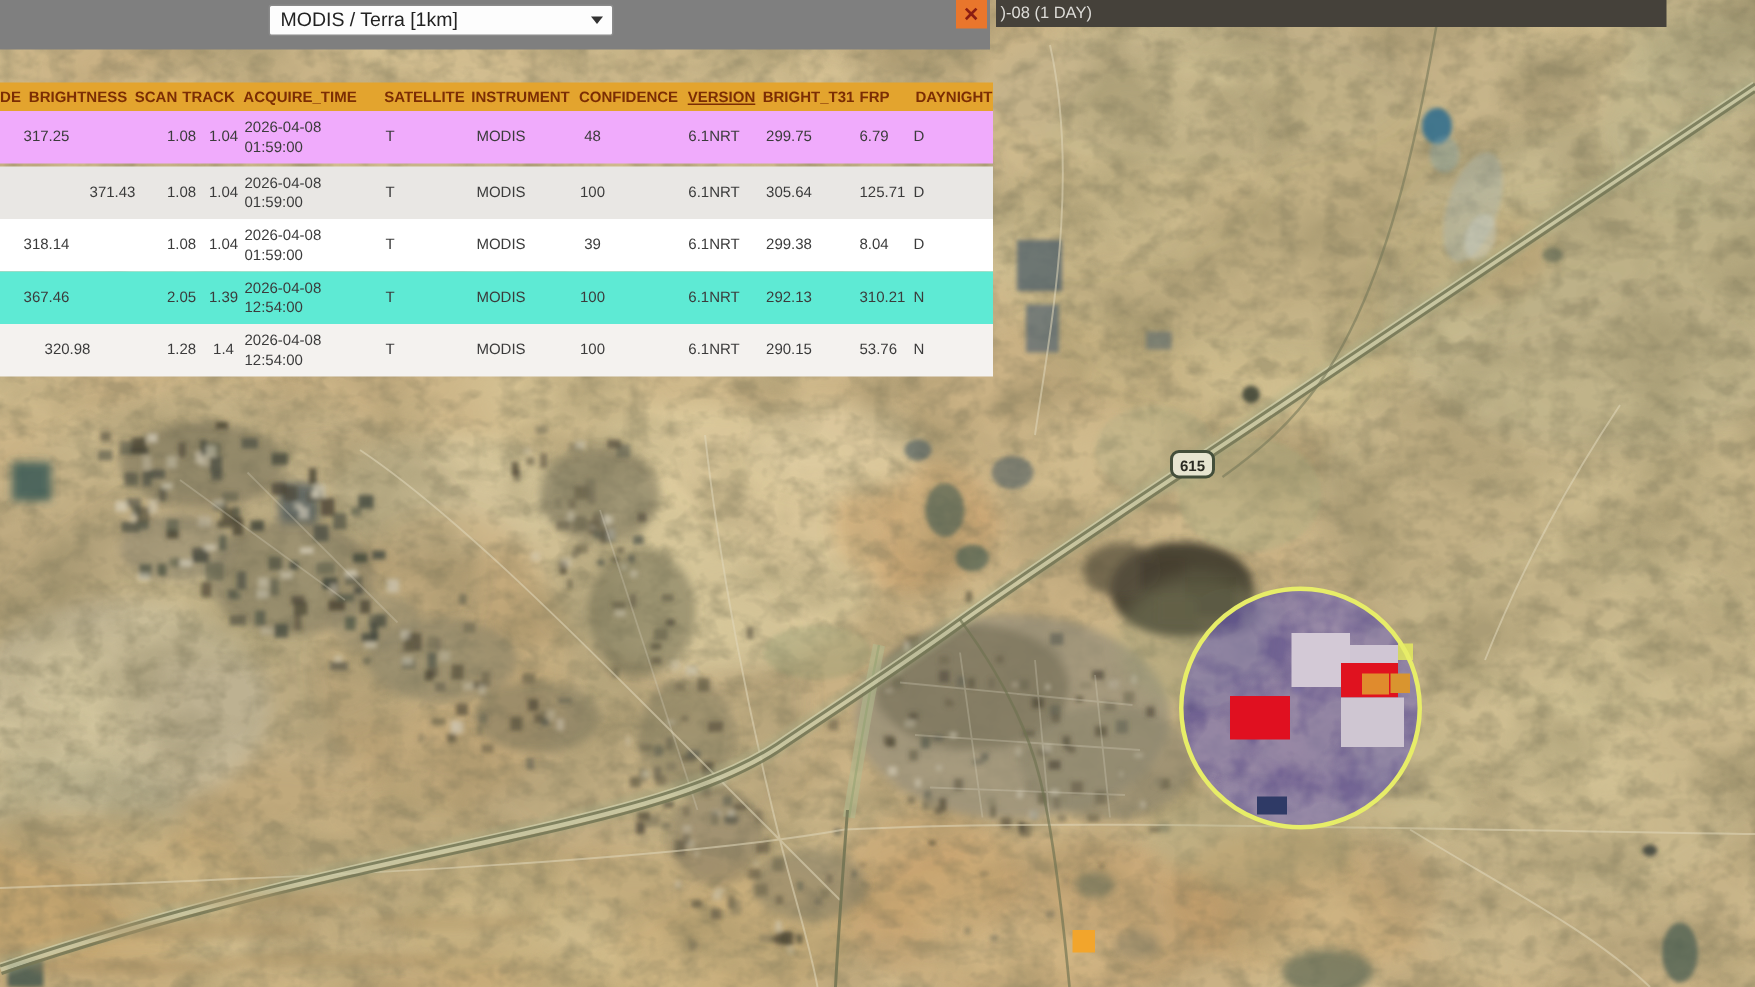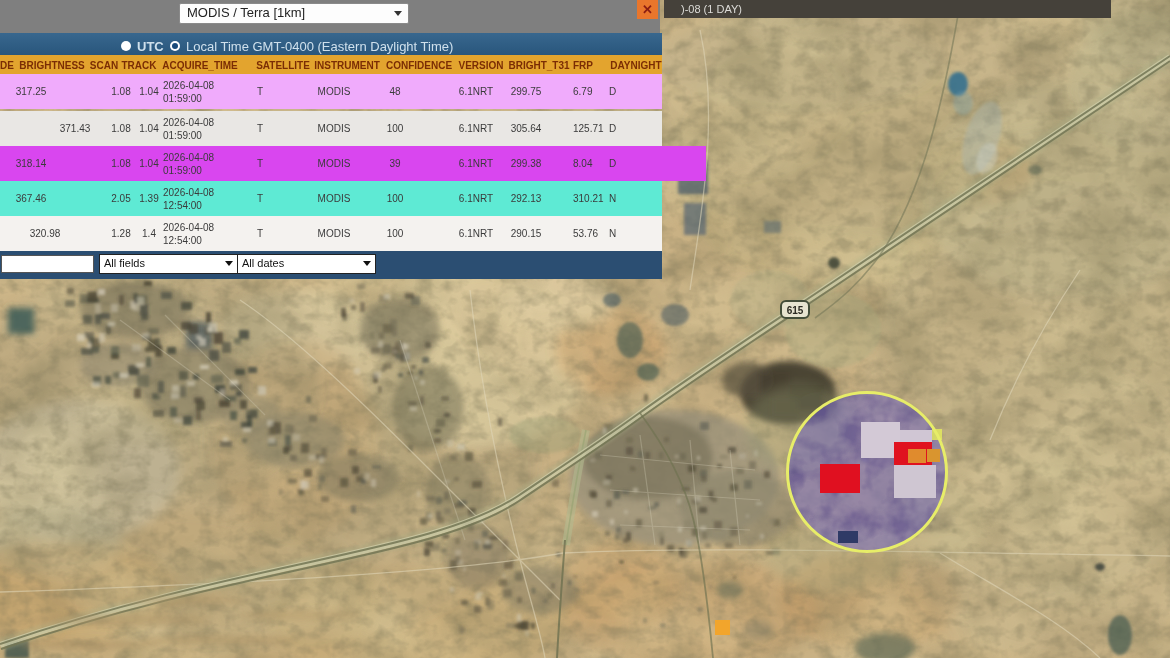--- a/index.html
+++ b/index.html
@@ -17,21 +17,21 @@
   .ohead{position:absolute;left:0;top:55px;width:662px;height:21px;background:#e3a42e;color:#7b2d04;font-size:10px;font-weight:bold;}
   .ohead span{position:absolute;top:5px;transform:translateX(-50%);white-space:nowrap;}
   .trow{position:absolute;left:0;width:662px;height:35px;font-size:10px;color:#3b3b3b;}
   .trow span{position:absolute;top:12px;transform:translateX(-50%);white-space:nowrap;}
   .trow .lft{transform:none;}
   .trow .acq{transform:none;top:5px;line-height:13px;}
   .filterbar{position:absolute;left:0;top:251px;width:662px;height:28px;background:#2b4e72;}
   .finput{position:absolute;left:1px;top:4px;width:91px;height:16px;background:#fff;border:1px solid #555;}
   .fsel{position:absolute;top:3px;height:18px;background:#fff;border:1px solid #222;font-size:11px;color:#111;line-height:17px;padding-left:4px;}
   .fsel .arr{position:absolute;right:4px;top:6px;width:0;height:0;border-left:4px solid transparent;border-right:4px solid transparent;border-top:5px solid #111;}
-  .darkbar{position:absolute;left:664px;top:0;width:447px;height:18px;background:#45413a;color:#dddcd8;font-size:11px;line-height:18px;padding-left:17px;box-sizing:border-box;filter:blur(0.3px);}
+  .darkbar{position:absolute;left:664px;top:0;width:447px;height:18px;background:#45413a;color:#dddcd8;font-size:11px;line-height:18px;padding-left:3px;box-sizing:border-box;filter:blur(0.3px);}
   .xbtn{position:absolute;left:637px;top:0;width:21px;height:19px;background:#e9762c;color:#8a1d12;font-size:13px;font-weight:bold;text-align:center;line-height:19px;}
 </style>
 </head>
 <body>
 <svg id="map" viewBox="0 0 1170 658" preserveAspectRatio="none">
 <defs>
   <filter id="coarse" x="0" y="0" width="100%" height="100%" color-interpolation-filters="sRGB">
     <feTurbulence type="fractalNoise" baseFrequency="0.014 0.018" numOctaves="4" seed="7" result="t"></feTurbulence>
     <feColorMatrix in="t" type="matrix" values="0 0 0 0 0.47  0 0 0 0 0.44  0 0 0 0 0.31  1.8 1.8 0 0 -1.55"></feColorMatrix>
   </filter>
@@ -598,36 +598,30 @@
   <rect x="781" y="301" width="28" height="17" rx="5" fill="#e6e4d0" stroke="#434e3a" stroke-width="2"></rect>
   <text x="795" y="314" font-size="10" font-weight="bold" fill="#2a2a22" text-anchor="middle" font-family="Liberation Sans,sans-serif">615</text>
 </g>
 
 <rect x="715" y="620" width="15" height="15" fill="#f2a52c"></rect>
 </svg>
 
 <div class="panel">
   <div class="graybar"></div>
   <div class="sel topsel">MODIS / Terra [1km]<div class="arrow"></div></div>
-  <div class="utcrow">
-    <div class="radio" style="left:121px;"></div>
-    <div style="position:absolute;left:137px;top:6px;font-weight:bold;">UTC</div>
-    <div class="radio2" style="left:170px;"></div>
-    <div style="position:absolute;left:186px;top:6px;">Local Time GMT-0400 (Eastern Daylight Time)</div>
-  </div>
   <div class="ohead">
     <span style="left:7px;">DE</span>
     <span style="left:52px;">BRIGHTNESS</span>
     <span style="left:104px;">SCAN</span>
     <span style="left:139px;">TRACK</span>
     <span style="left:200px;">ACQUIRE_TIME</span>
     <span style="left:283px;">SATELLITE</span>
     <span style="left:347px;">INSTRUMENT</span>
     <span style="left:419px;">CONFIDENCE</span>
-    <span style="left:481px;">VERSION</span>
+    <span style="left:481px;text-decoration:underline;">VERSION</span>
     <span style="left:539px;">BRIGHT_T31</span>
     <span style="left:583px;">FRP</span>
     <span style="left:636px;">DAYNIGHT</span>
   </div>
   <div class="trow" style="top:74px;background:#f0abfc;text-decoration:underline;">
     <span style="left:31px;">317.25</span>
       <span style="left:121px;">1.08</span>
       <span style="left:149px;">1.04</span>
     <span class="acq" style="left:163px;">2026-04-08<br>01:59:00</span>
     <span style="left:260px;">T</span>
@@ -644,21 +638,21 @@
       <span style="left:149px;">1.04</span>
     <span class="acq" style="left:163px;">2026-04-08<br>01:59:00</span>
     <span style="left:260px;">T</span>
       <span style="left:334px;">MODIS</span>
       <span style="left:395px;">100</span>
     <span style="left:476px;">6.1NRT</span>
       <span style="left:526px;">305.64</span>
     <span class="lft" style="left:573px;">125.71</span>
       <span class="lft" style="left:609px;">D</span>
   </div>
-  <div class="trow" style="top:146px;background:#d946ef;padding-left:44px;">
+  <div class="trow" style="top:146px;background:#ffffff;">
     <span style="left:31px;">318.14</span>
       <span style="left:121px;">1.08</span>
       <span style="left:149px;">1.04</span>
     <span class="acq" style="left:163px;">2026-04-08<br>01:59:00</span>
     <span style="left:260px;">T</span>
       <span style="left:334px;">MODIS</span>
       <span style="left:395px;">39</span>
     <span style="left:476px;">6.1NRT</span>
       <span style="left:526px;">299.38</span>
     <span class="lft" style="left:573px;">8.04</span>
@@ -683,20 +677,15 @@
       <span style="left:149px;">1.4</span>
     <span class="acq" style="left:163px;">2026-04-08<br>12:54:00</span>
     <span style="left:260px;">T</span>
       <span style="left:334px;">MODIS</span>
       <span style="left:395px;">100</span>
     <span style="left:476px;">6.1NRT</span>
       <span style="left:526px;">290.15</span>
     <span class="lft" style="left:573px;">53.76</span>
       <span class="lft" style="left:609px;">N</span>
   </div>
-  <div class="filterbar">
-    <div class="finput"></div>
-    <div class="fsel" style="left:99px;width:133px;">All fields<div class="arr"></div></div>
-    <div class="fsel" style="left:237px;width:133px;">All dates<div class="arr"></div></div>
-  </div>
 </div>
 <div class="darkbar">)-08 (1 DAY)</div>
 <div class="xbtn">✕</div>
 
 </body></html>

